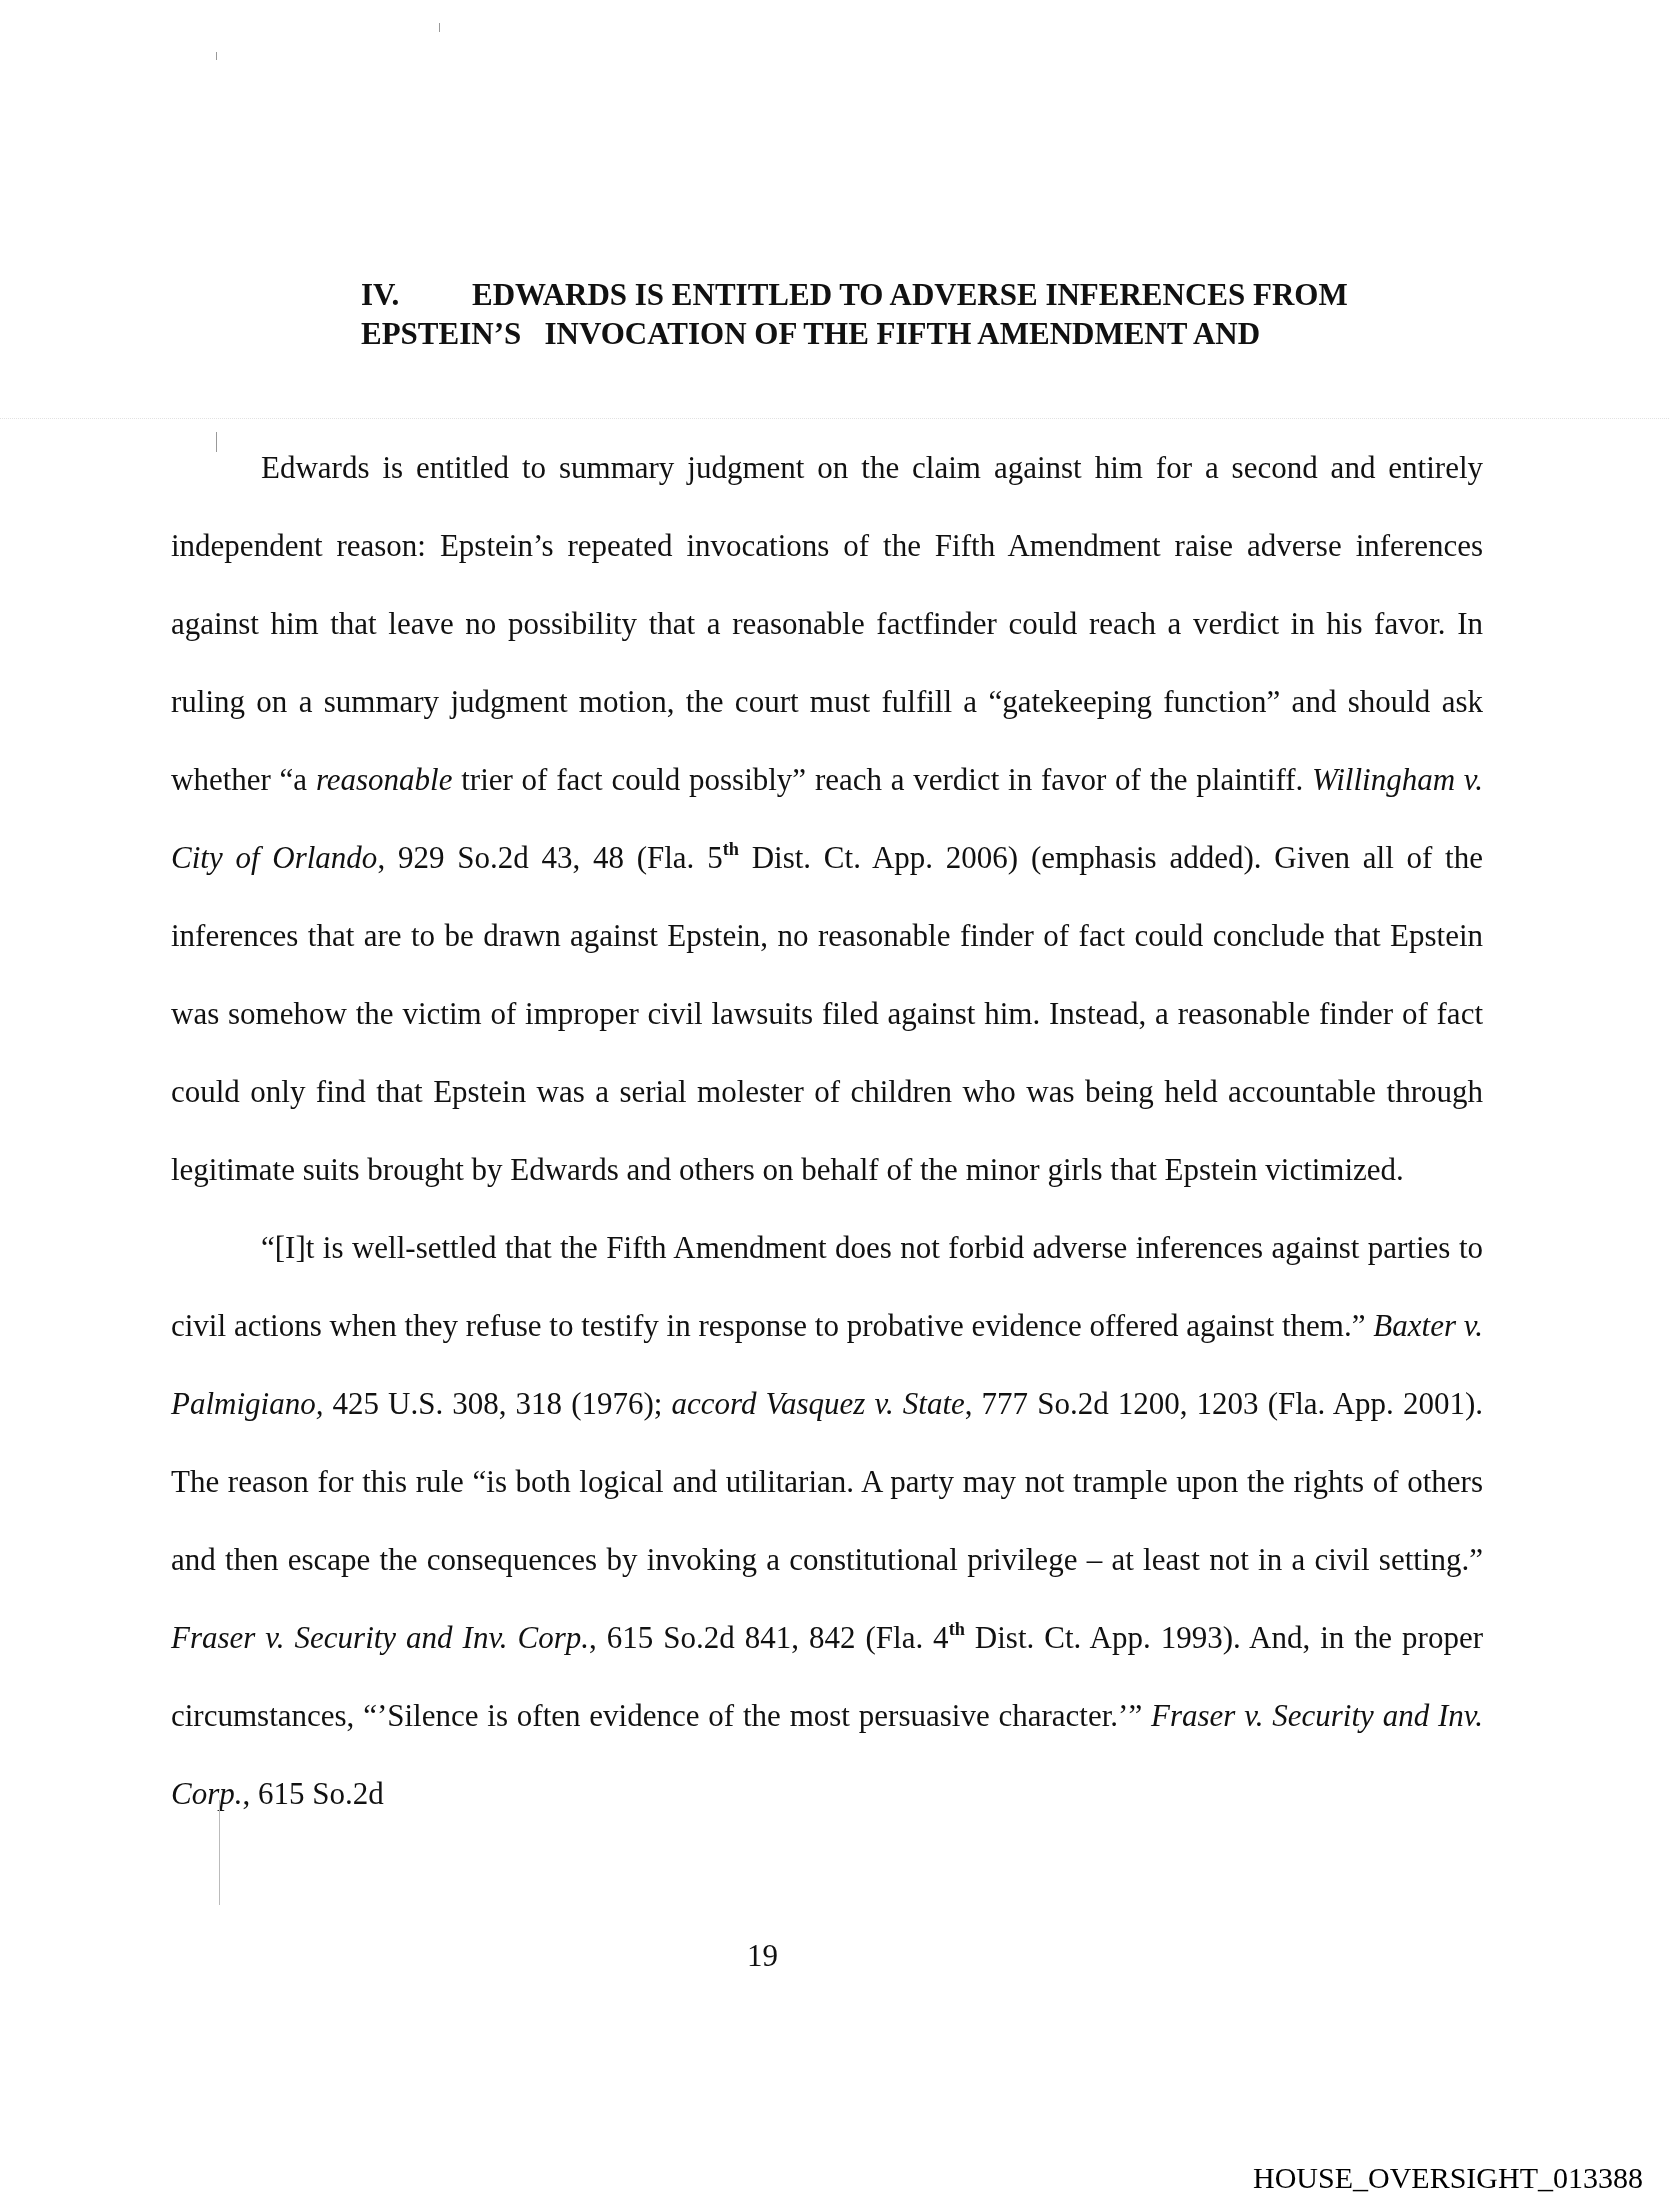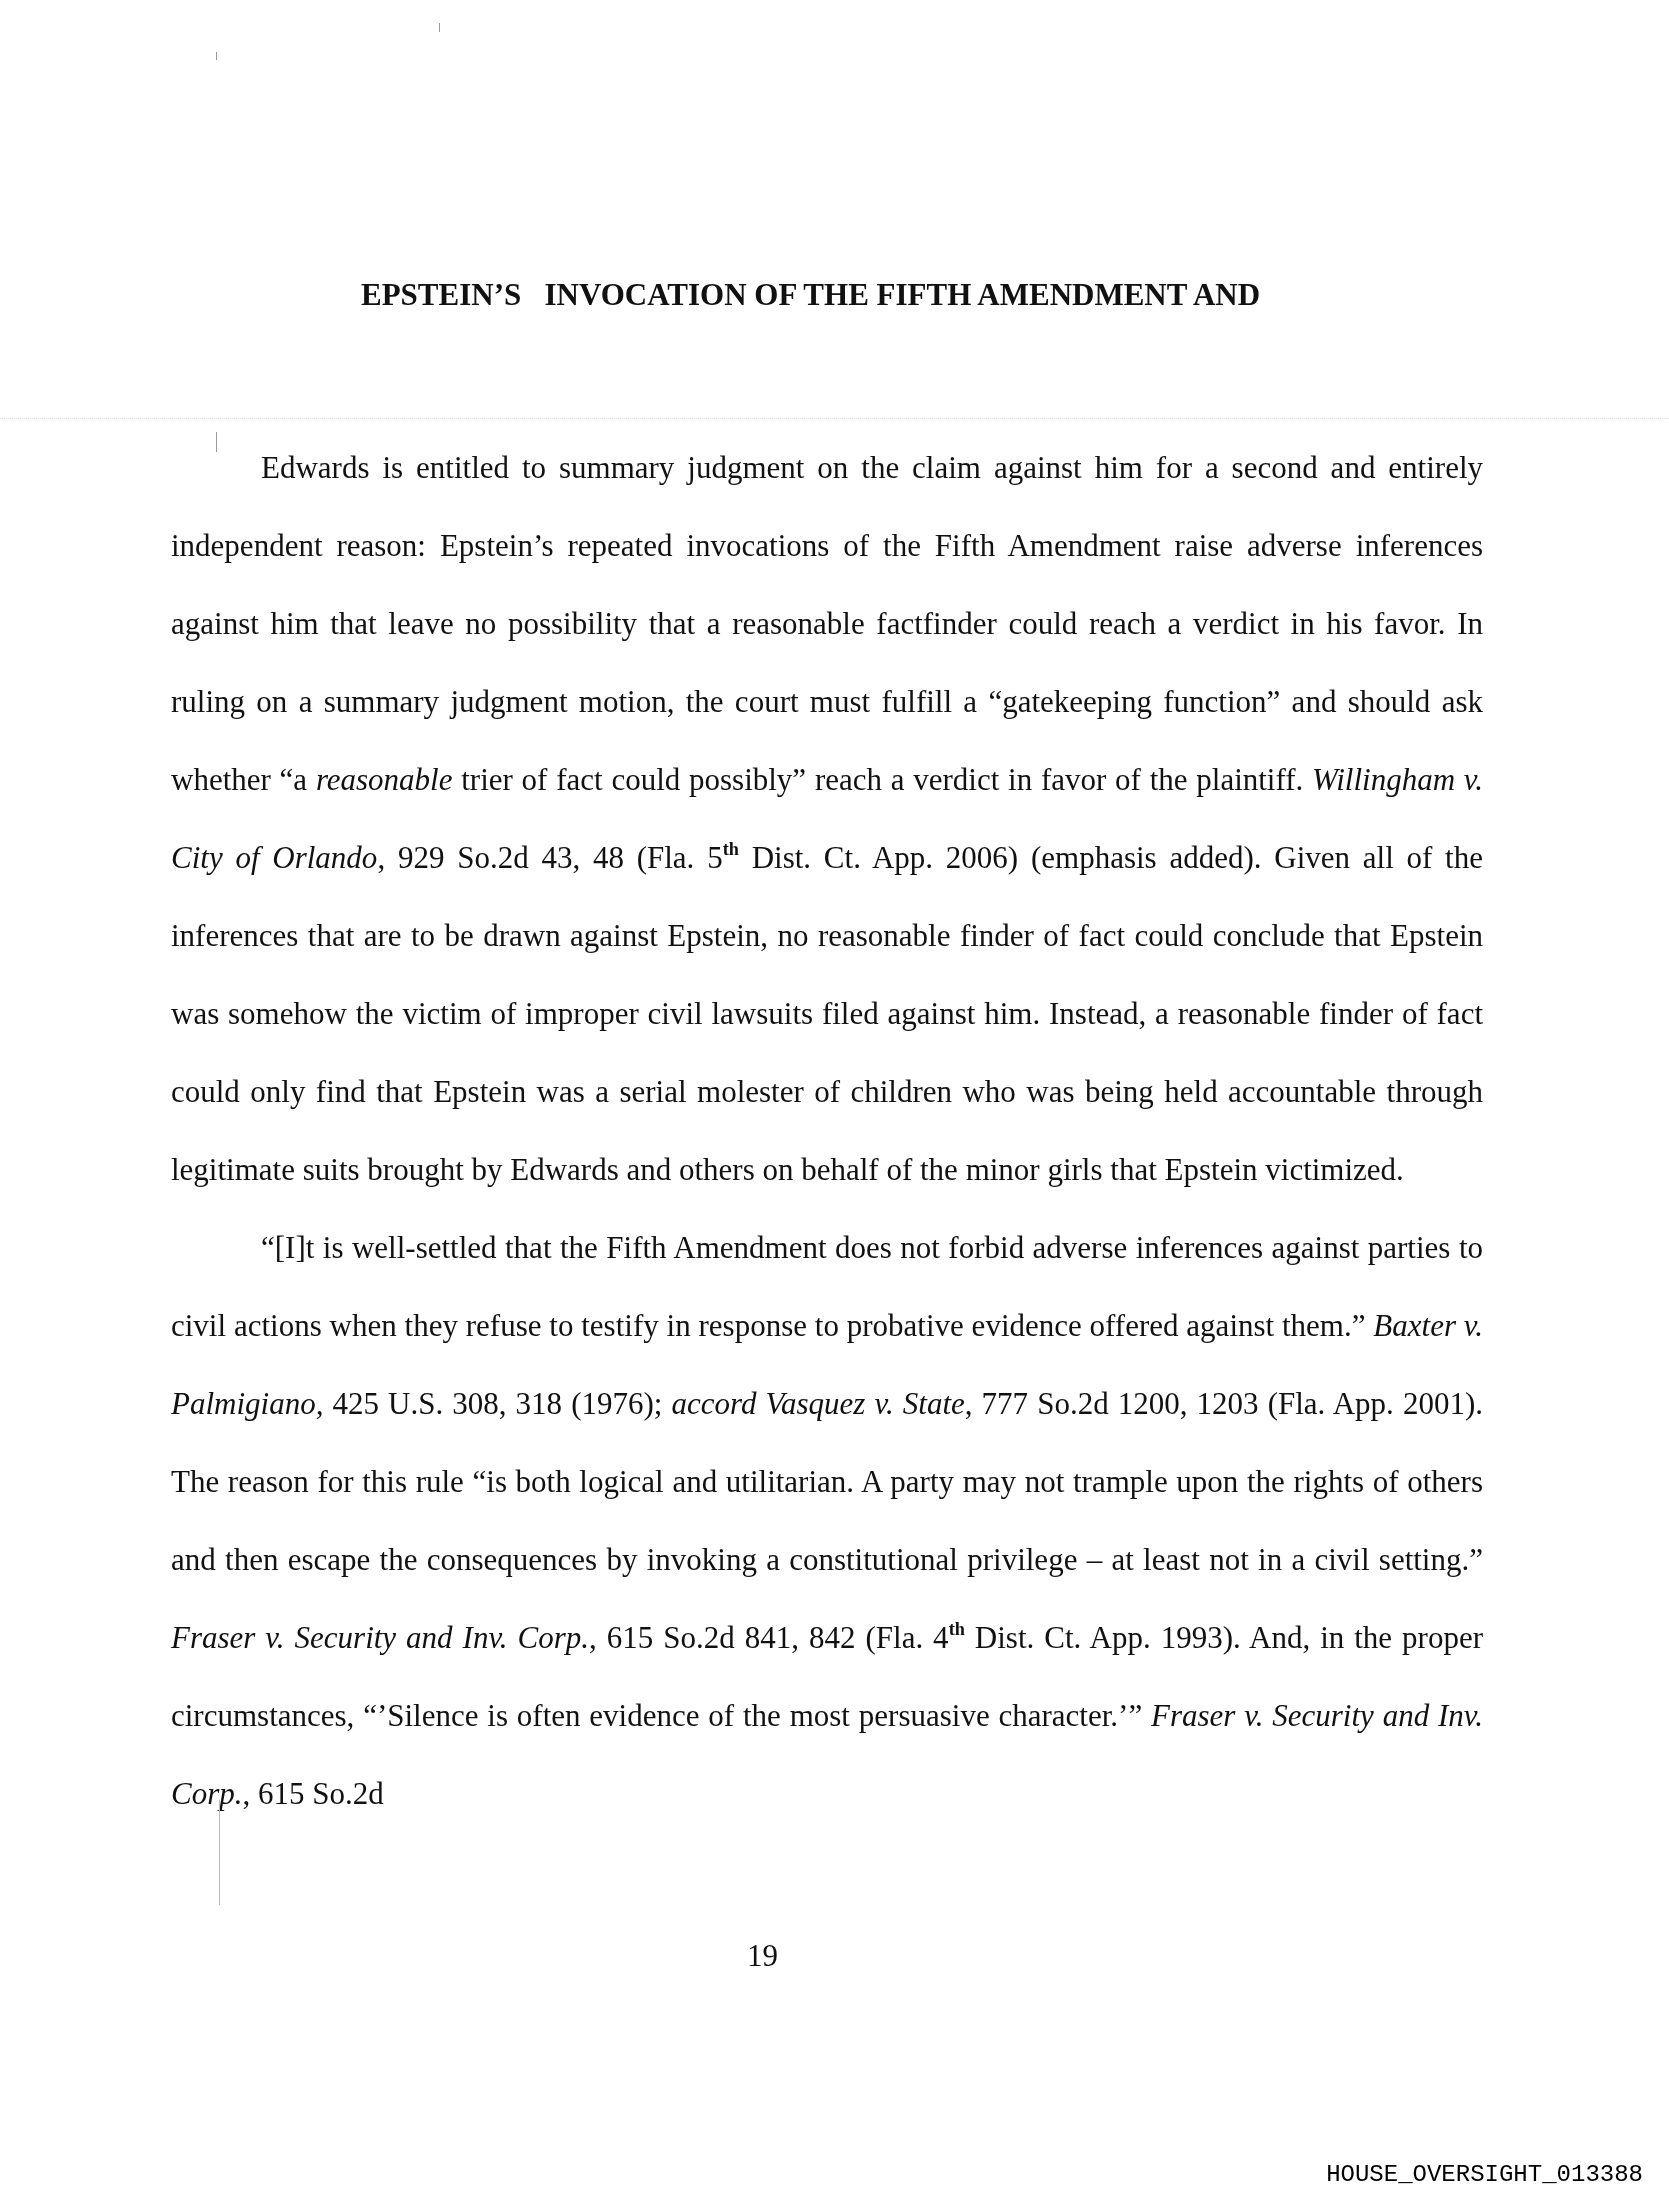--- a/index.html
+++ b/index.html
@@ -11,27 +11,28 @@
   .heading .line { white-space: nowrap; }
   .rule { position: absolute; left: 0; top: 418px; width: 1669px; height: 0;
           border-top: 1.3px dotted #e2e2e2; }
   .body { position: absolute; left: 171px; top: 429px; width: 1312px;
           font-size: 31px; line-height: 78px; text-align: justify; }
   .body p { margin: 0; text-indent: 90px; }
   sup { font-size: 18.3px; line-height: 0; vertical-align: 13px; font-weight: bold; }
   .pageno { position: absolute; left: 0; width: 1525px; top: 1938px;
             text-align: center; font-size: 31px; }
   .bates { position: absolute; right: 26px; top: 2161px;
-           font-family: Liberation Mono, monospace; font-size: 24px; color: #000; }
+           font-family: Liberation Serif, serif; font-size: 30px; color: #000; }
   .speck { position: absolute; width: 1.3px; background: #999; }
 </style>
 </head>
 <body>
 
 <div class="heading">
+  <div class="line"><span class="num">IV.</span><span>EDWARDS IS ENTITLED TO ADVERSE INFERENCES FROM</span></div>
   <div class="line" style="padding-left:0px;white-space:pre;">EPSTEIN’S   INVOCATION OF THE FIFTH AMENDMENT AND</div>
 </div>
 
 <div class="rule"></div>
 
 <div class="body">
   <p><span>Edwards is entitled to summary judgment on the claim against him for a second and entirely independent reason: Epstein’s repeated invocations of the Fifth Amendment raise adverse inferences against him that leave no possibility that a reasonable factfinder could reach a verdict in his favor.  In ruling on a summary judgment motion, the court must fulfill a “gatekeeping function” and should ask whether “a </span><i>reasonable</i><span> trier of fact could possibly” reach a verdict in favor of the plaintiff.  </span><i>Willingham v. City of Orlando</i><span>, 929 So.2d 43, 48 (Fla. 5</span><sup>th</sup><span> Dist. Ct. App. 2006) (emphasis added).  Given all of the inferences that are to be drawn against Epstein, no reasonable finder of fact could conclude that Epstein was somehow the victim of improper civil lawsuits filed against him.  Instead, a reasonable finder of fact could only find that Epstein was a serial molester of children who was being held accountable through legitimate suits brought by Edwards and others on behalf of the minor girls that Epstein victimized.</span></p>
   <p><span>“[I]t is well-settled that the Fifth Amendment does not forbid adverse inferences against parties to civil actions when they refuse to testify in response to probative evidence offered against them.”  </span><i>Baxter v. Palmigiano,</i><span> 425 U.S. 308, 318 (1976); </span><i>accord Vasquez v. State</i><span>, 777 So.2d 1200, 1203 (Fla. App. 2001). The reason for this rule “is both logical and utilitarian.  A party may not trample upon the rights of others and then escape the consequences by invoking a constitutional privilege – at least not in a civil setting.”  </span><i>Fraser v. Security and Inv. Corp.</i><span>, 615 So.2d 841, 842 (Fla. 4</span><sup>th</sup><span> Dist. Ct. App. 1993).  And, in the proper circumstances, “’Silence is often evidence of the most persuasive character.’”  </span><i>Fraser v. Security and Inv. Corp.</i><span>, 615 So.2d</span></p>
 </div>
 

